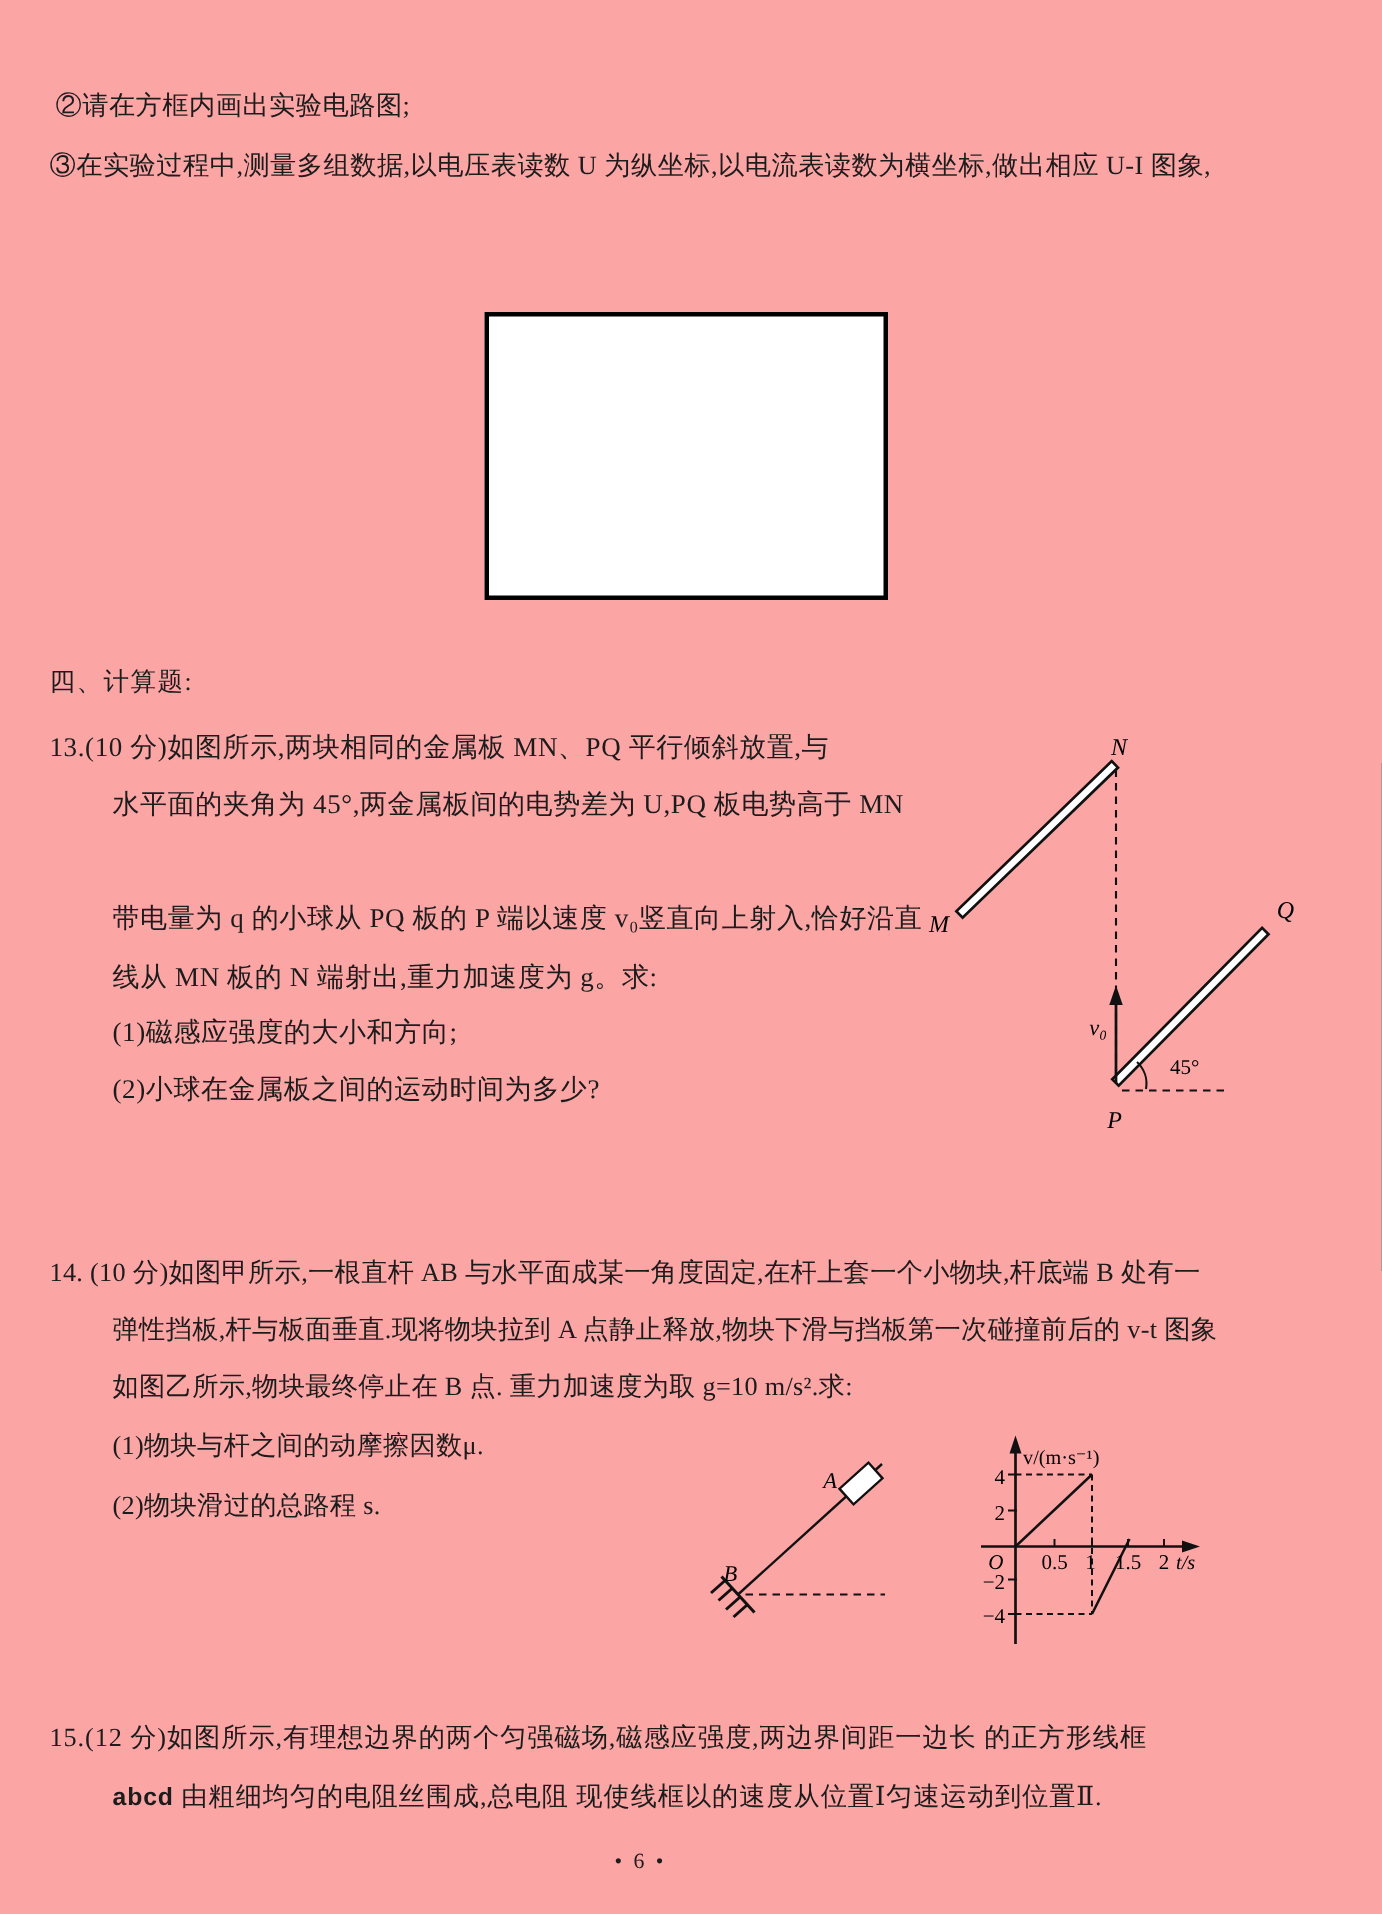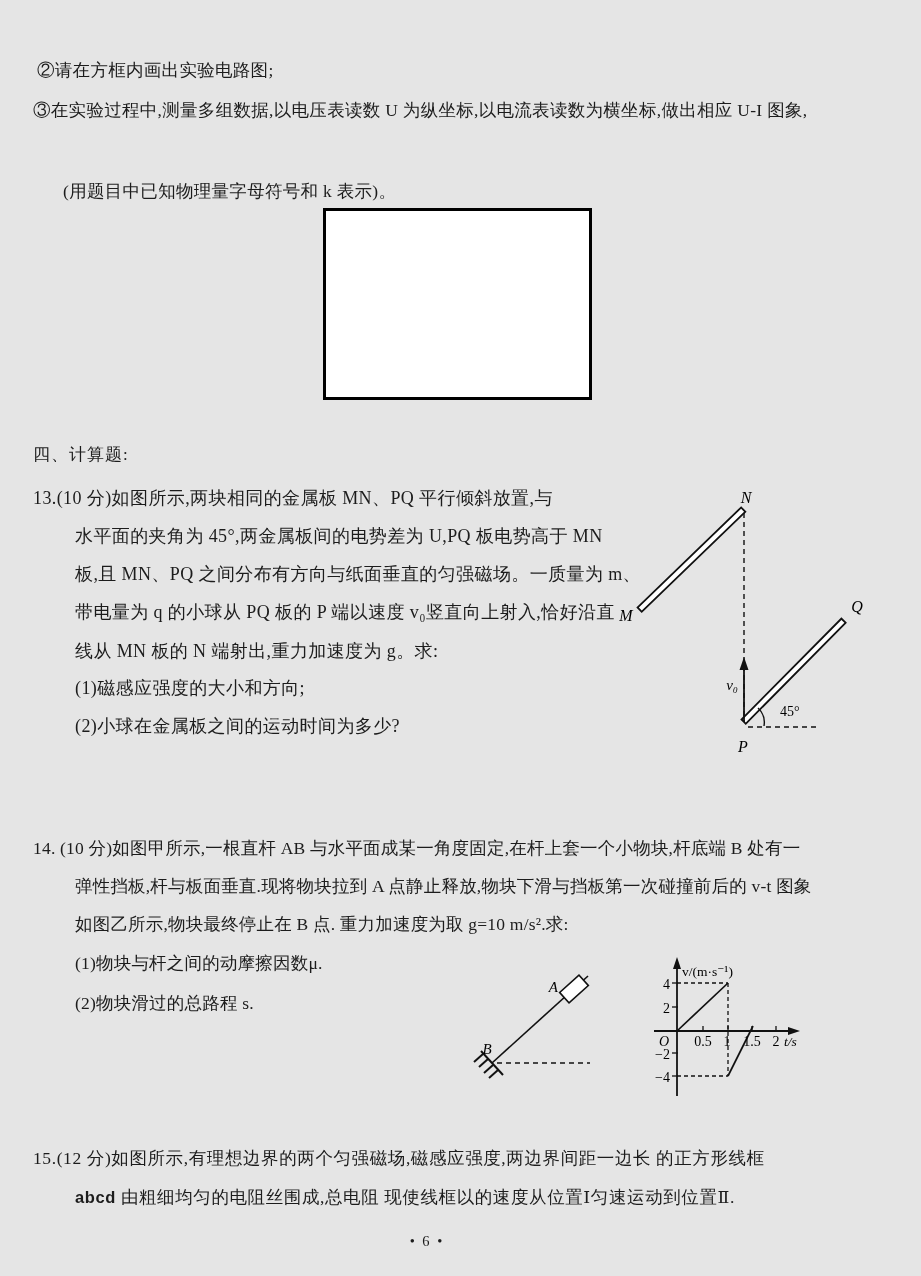--- a/index.html
+++ b/index.html
@@ -1,18 +1,18 @@
 <!DOCTYPE html>
 <html><head>
 <meta charset="utf-8">
 <style>
   html,body{margin:0;padding:0;background:#888;}
   #page{
     position:relative;width:921px;height:1276px;margin:0 auto;
-    background:#e5e5e5;color:#1c1c1c;
+    background:#fca5a5;color:#1c1c1c;
     font-family:"Liberation Serif","DejaVu Serif",serif;
     overflow:hidden;
   }
   .line{position:absolute;white-space:nowrap;line-height:1.2;}
   .fpre{font-size:17.5px;letter-spacing:0.3px;}
   .f13{font-size:18px;letter-spacing:0.4px;}
   .f14{font-size:17.5px;letter-spacing:0.2px;}
   .f15{font-size:17.5px;letter-spacing:0.6px;}
   .heading{font-size:17px;letter-spacing:1px;}
   .blank{
@@ -29,29 +29,27 @@
   svg text{font-family:"Liberation Serif","DejaVu Serif",serif;}
   .bold{font-weight:bold;font-family:"Liberation Sans",sans-serif;font-size:16.5px;}
 </style>
 </head>
 <body>
 
 <div id="page">
 
   <div class="line fpre" style="left:37px;top:60px">②请在方框内画出实验电路图;</div>
   <div class="line fpre" style="left:33px;top:100px">③在实验过程中,测量多组数据,以电压表读数 U 为纵坐标,以电流表读数为横坐标,做出相应 U-I 图象,</div>
-  <div class="line fpre" style="left:63px;top:181px">(用题目中已知物理量字母符号和 k 表示)。</div>
 
   <div class="circuit-box"></div>
 
   <div class="line heading" style="left:33px;top:445px">四、计算题:</div>
 
   <div class="line f13" style="left:33px;top:488px">13.(10 分)如图所示,两块相同的金属板 MN、PQ 平行倾斜放置,与</div>
   <div class="line f13" style="left:75px;top:526px">水平面的夹角为 45°,两金属板间的电势差为 U,PQ 板电势高于 MN</div>
-  <div class="line f13" style="left:75px;top:564px">板,且 MN、PQ 之间分布有方向与纸面垂直的匀强磁场。一质量为 m、</div>
   <div class="line f13" style="left:75px;top:602px">带电量为 q 的小球从 PQ 板的 P 端以速度 v₀竖直向上射入,恰好沿直</div>
   <div class="line f13" style="left:75px;top:641px">线从 MN 板的 N 端射出,重力加速度为 g。求:</div>
   <div class="line f13" style="left:75px;top:678px">(1)磁感应强度的大小和方向;</div>
   <div class="line f13" style="left:75px;top:716px">(2)小球在金属板之间的运动时间为多少?</div>
 
   <svg class="fig" style="left:600px;top:480px" width="321" height="285" viewBox="600 480 321 285">
 
     <g transform="rotate(-44 640 610)">
       <rect x="640" y="606.5" width="144" height="6" fill="#fff" stroke="#111" stroke-width="1.8"></rect>
     </g>

